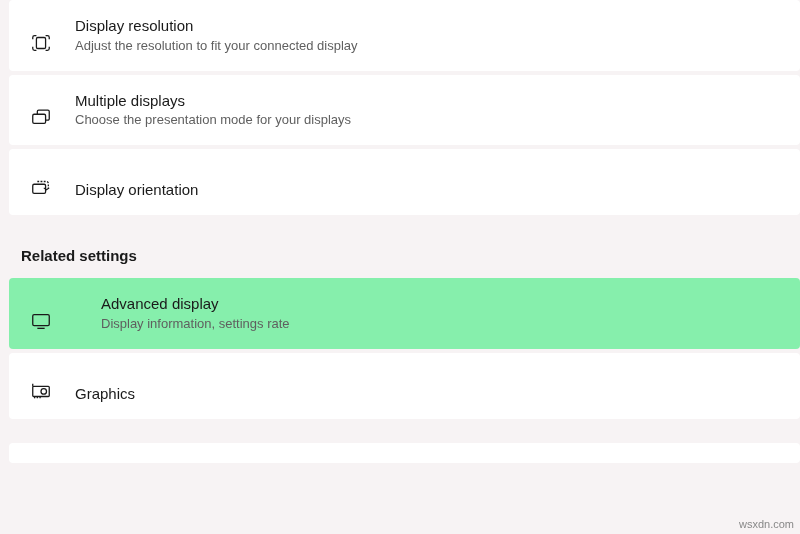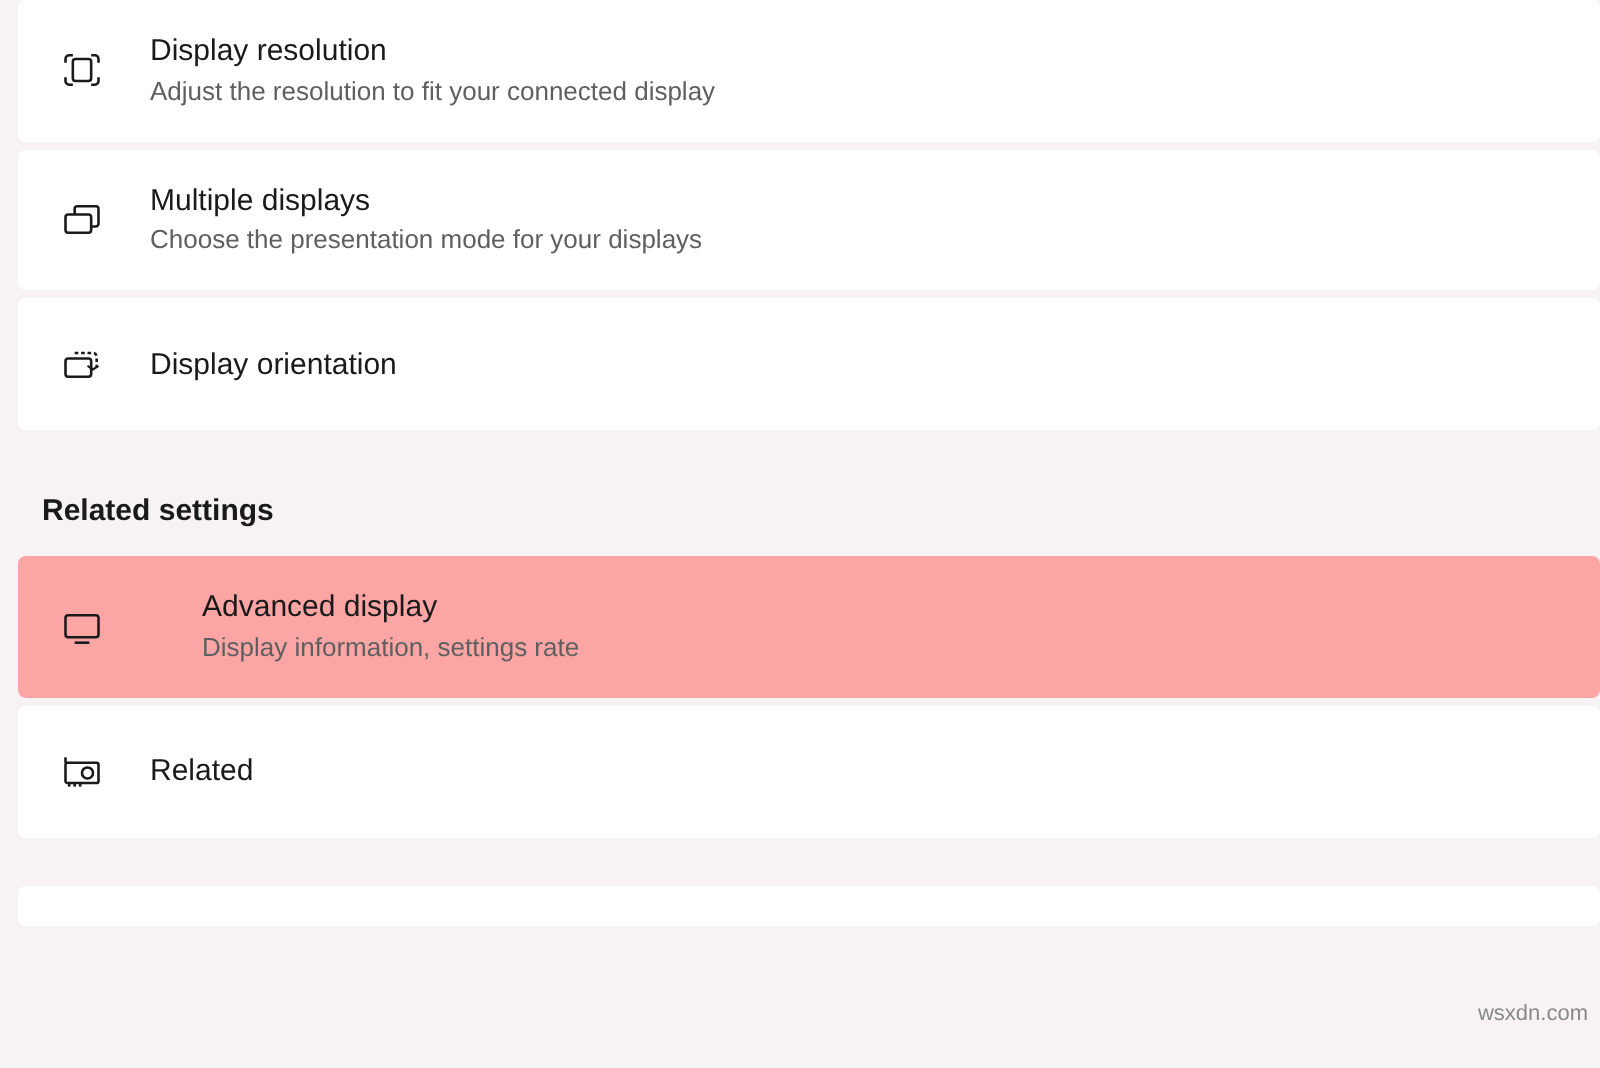--- a/index.html
+++ b/index.html
@@ -18,27 +18,27 @@
     .settings-list {
       padding-left: 9px;
       padding-top: 0;
     }
     .settings-card {
       background: #ffffff;
       border-radius: 4px;
       margin-bottom: 4px;
       padding: 16px 20px;
       display: flex;
-      align-items: center;
+      align-items: flex-end;
       gap: 22px;
       cursor: pointer;
       min-height: 66px;
     }
     .settings-card.highlighted {
-      background: #fca5a5;
+      background: #86efac;
       gap: 48px;
     }
     .card-icon {
       width: 24px;
       height: 24px;
       display: flex;
       align-items: center;
       justify-content: center;
       flex-shrink: 0;
     }
@@ -61,21 +61,21 @@
     }
     .section-header {
       font-size: 15px;
       font-weight: 600;
       color: #1a1a1a;
       padding: 28px 0 14px 0;
       margin-left: 12px;
     }
     .watermark {
       position: absolute;
-      bottom: 21px;
+      bottom: 4px;
       right: 6px;
       font-size: 11px;
       color: #888;
       font-family: Arial, sans-serif;
     }
     svg {
       stroke: #1a1a1a;
       stroke-width: 1.4;
       fill: none;
     }
@@ -147,21 +147,21 @@
       <svg width="22" height="22" viewBox="0 0 24 24">
         <rect x="3" y="7" width="18" height="11" rx="1"></rect>
         <circle cx="15" cy="12.5" r="3"></circle>
         <line x1="3" y1="7" x2="3" y2="4"></line>
         <line x1="5" y1="18" x2="5" y2="20"></line>
         <line x1="8" y1="18" x2="8" y2="20"></line>
         <line x1="11" y1="18" x2="11" y2="20"></line>
       </svg>
     </div>
     <div class="card-text">
-      <div class="card-title">Related</div>
+      <div class="card-title">Graphics</div>
     </div>
   </div>
 
   <div class="settings-card" style="margin-top:24px; min-height:20px; padding:8px 20px;"></div>
 
 </div>
 
 <div class="watermark">wsxdn.com</div>
 
 </body></html>

